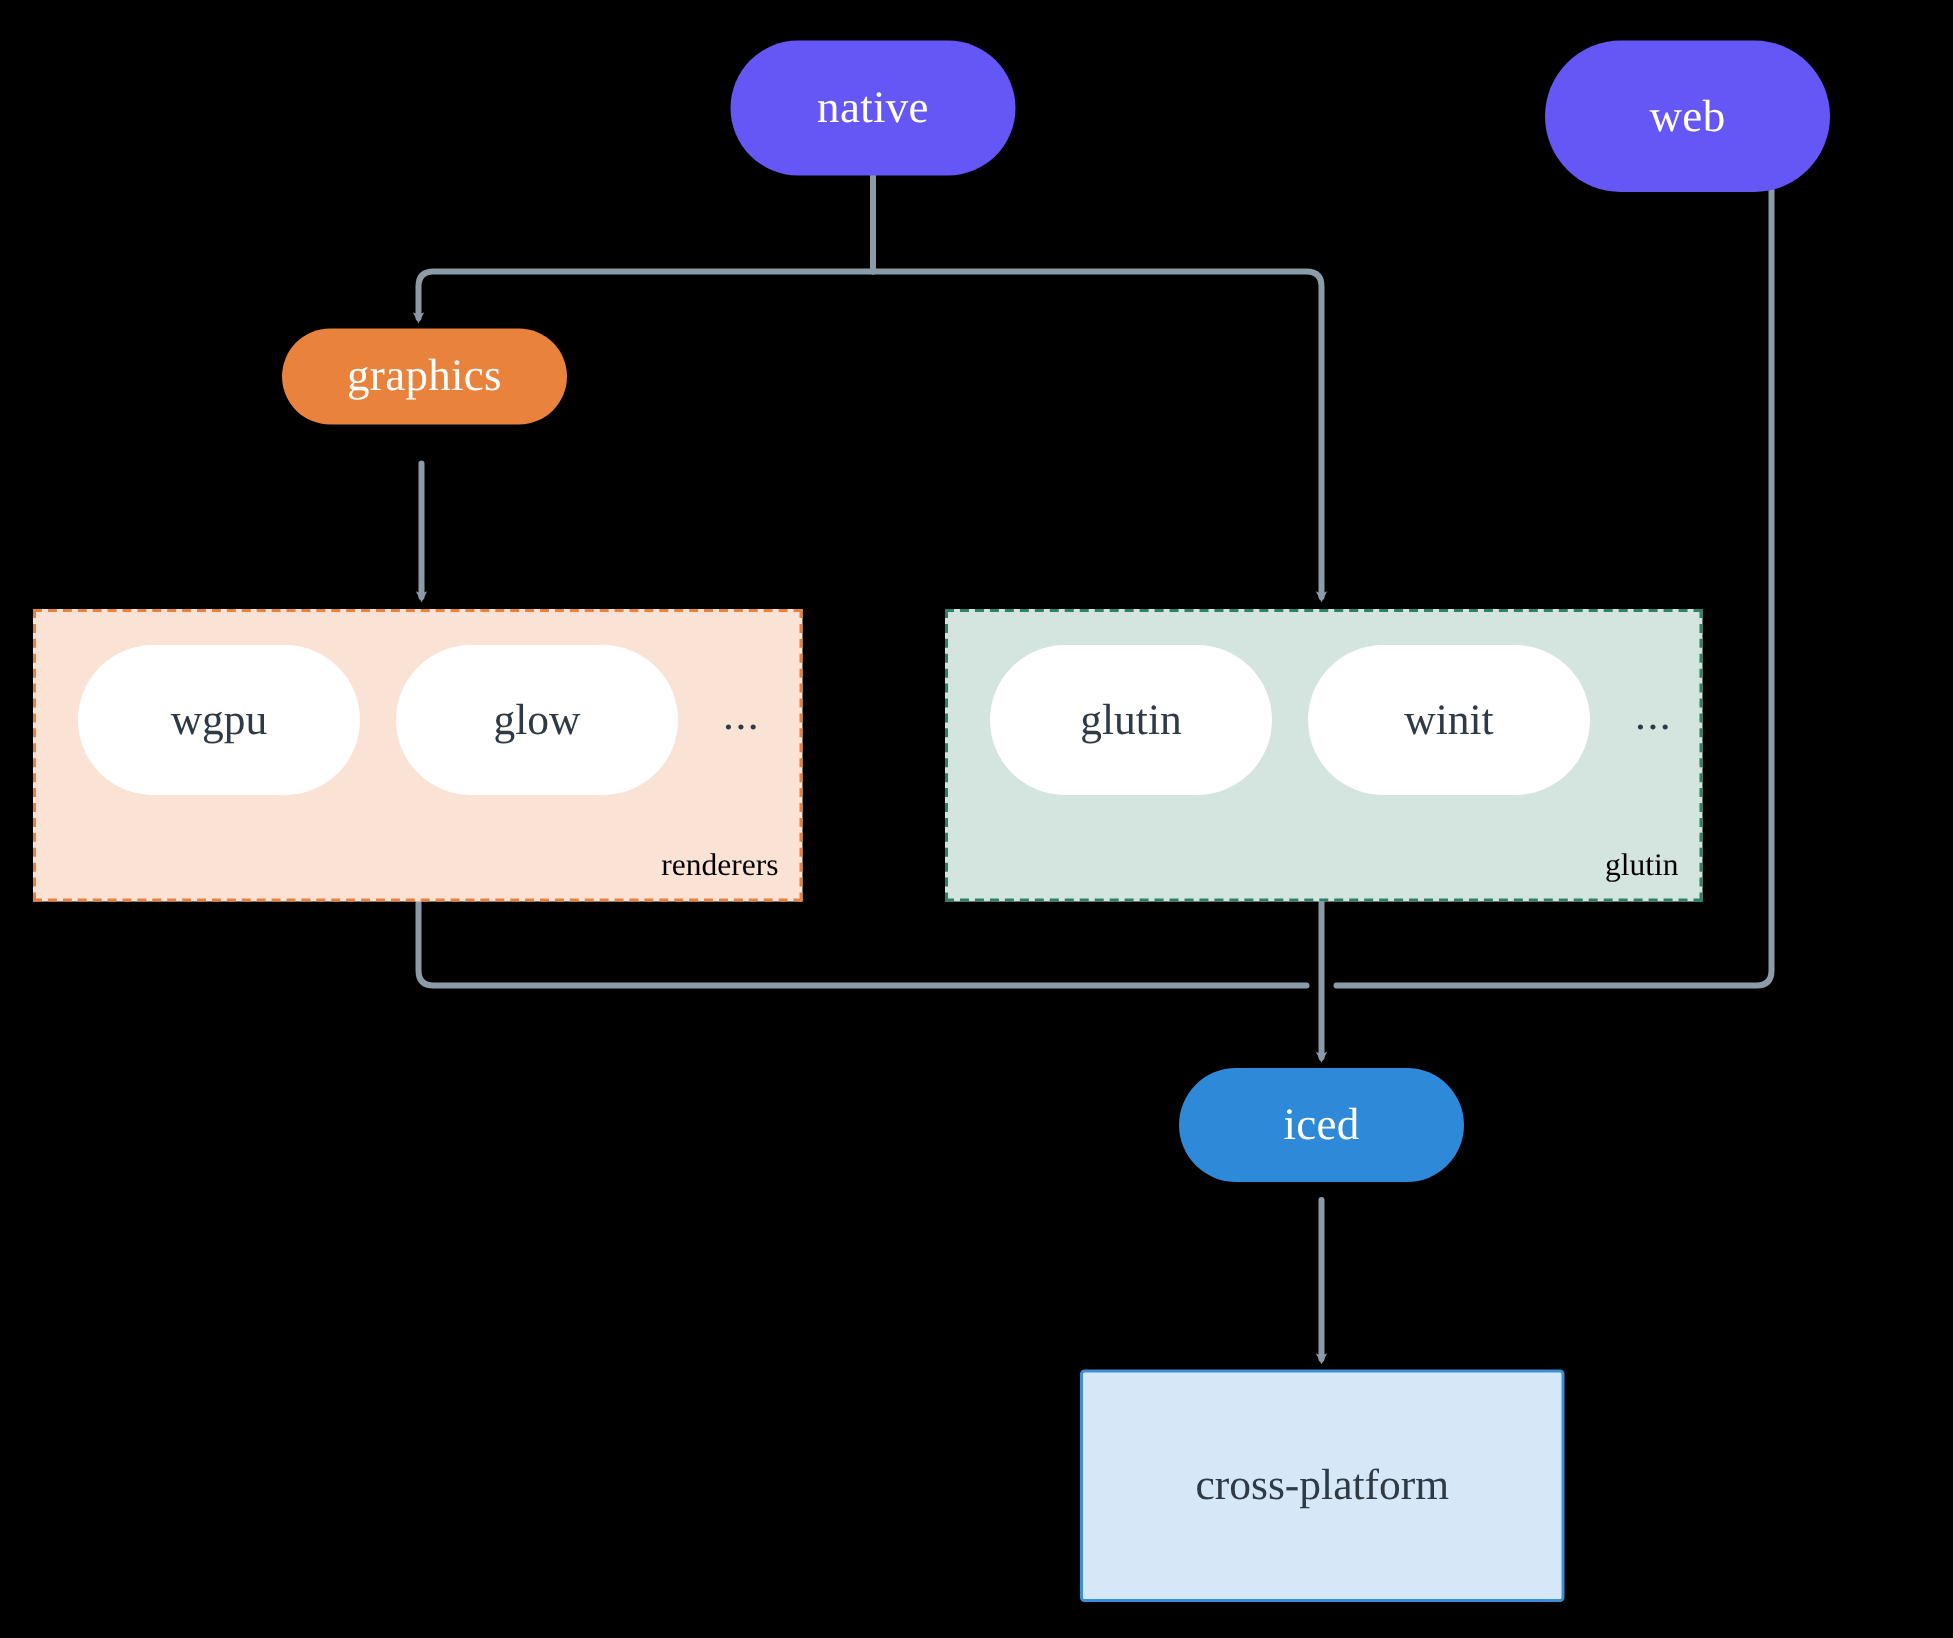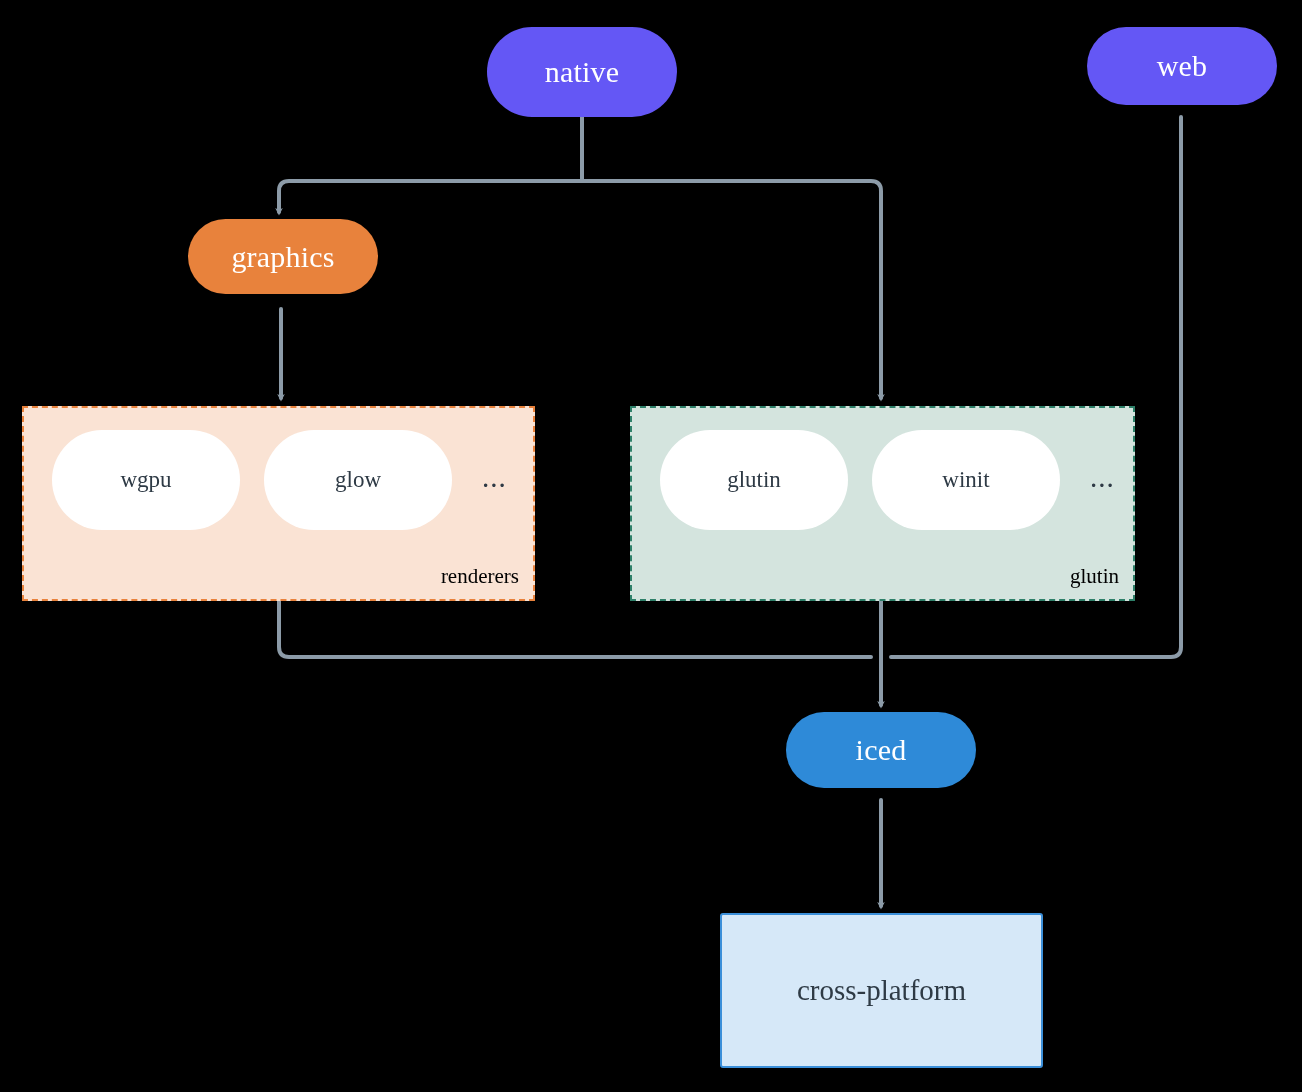--- a/index.html
+++ b/index.html
@@ -50,26 +50,26 @@
   .pill.purple  { background: #6457F5; }
   .pill.orange  { background: #E8823C; }
   .pill.blue    { background: #2E8AD8; }
 
   
   #node-native {
     left: 487px;  top: 27px;
     width: 190px; height: 90px;
   }
   #node-web {
-    left: 1087px; top: 27px;
-    width: 190px; height: 78px;
+    left: 1030px; top: 27px;
+    width: 190px; height: 101px;
   }
   #node-graphics {
     left: 188px;  top: 219px;
-    width: 190px; height: 75px; align-items: center;
+    width: 190px; height: 64px; align-items: center;
   }
   #node-iced {
     left: 786px;  top: 712px;
     width: 190px; height: 76px;
   }
 
   
   .group {
     position: absolute;
     background: #FAE3D4;
@@ -100,21 +100,21 @@
 
   .chip {
     background: #ffffff;
     border-radius: 999px;
     width: 188px;
     height: 100px;
     display: flex;
     align-items: center;
     justify-content: center;
     color: #2E3A45;
-    font-size: 23px;
+    font-size: 29px;
   }
 
   .ellipsis {
     color: #2E3A45;
     font-size: 29px;
     letter-spacing: 1px;
     padding-left: 6px;
     padding-bottom: 6px;
   }
 

